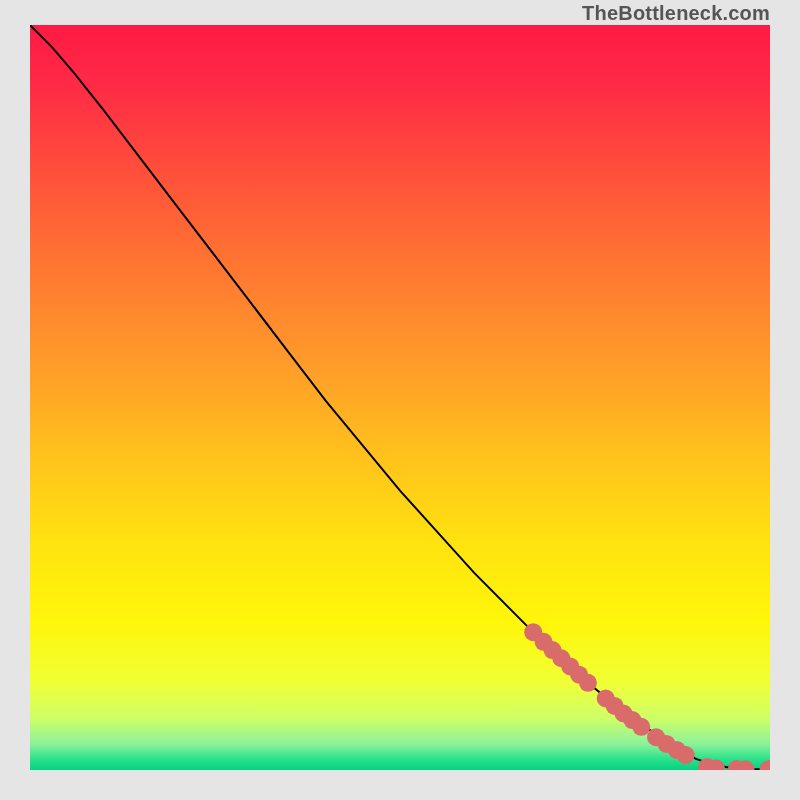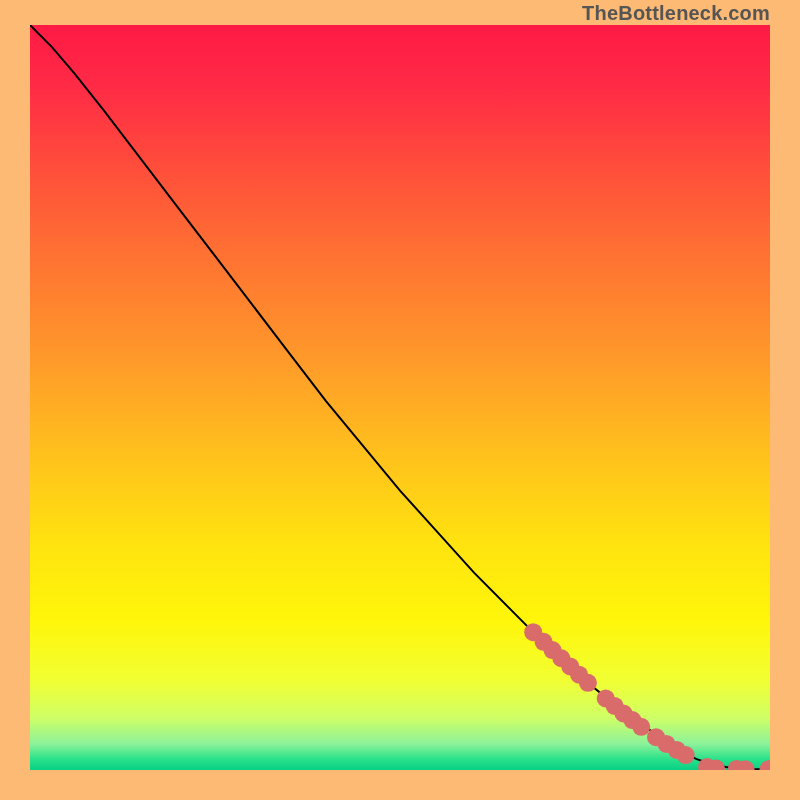--- a/index.html
+++ b/index.html
@@ -8,21 +8,21 @@
     width: 800px;
     height: 800px;
     overflow: hidden;
     background: #000;
     font-family: Arial, Helvetica, sans-serif;
   }
   .canvas {
     position: relative;
     width: 800px;
     height: 800px;
-    background: #fdba74;
+    background: #e5e5e5;
   }
   .plot-area {
     position: absolute;
     left: 30px;
     top: 25px;
     width: 740px;
     height: 745px;
   }
   .watermark {
     position: absolute;

